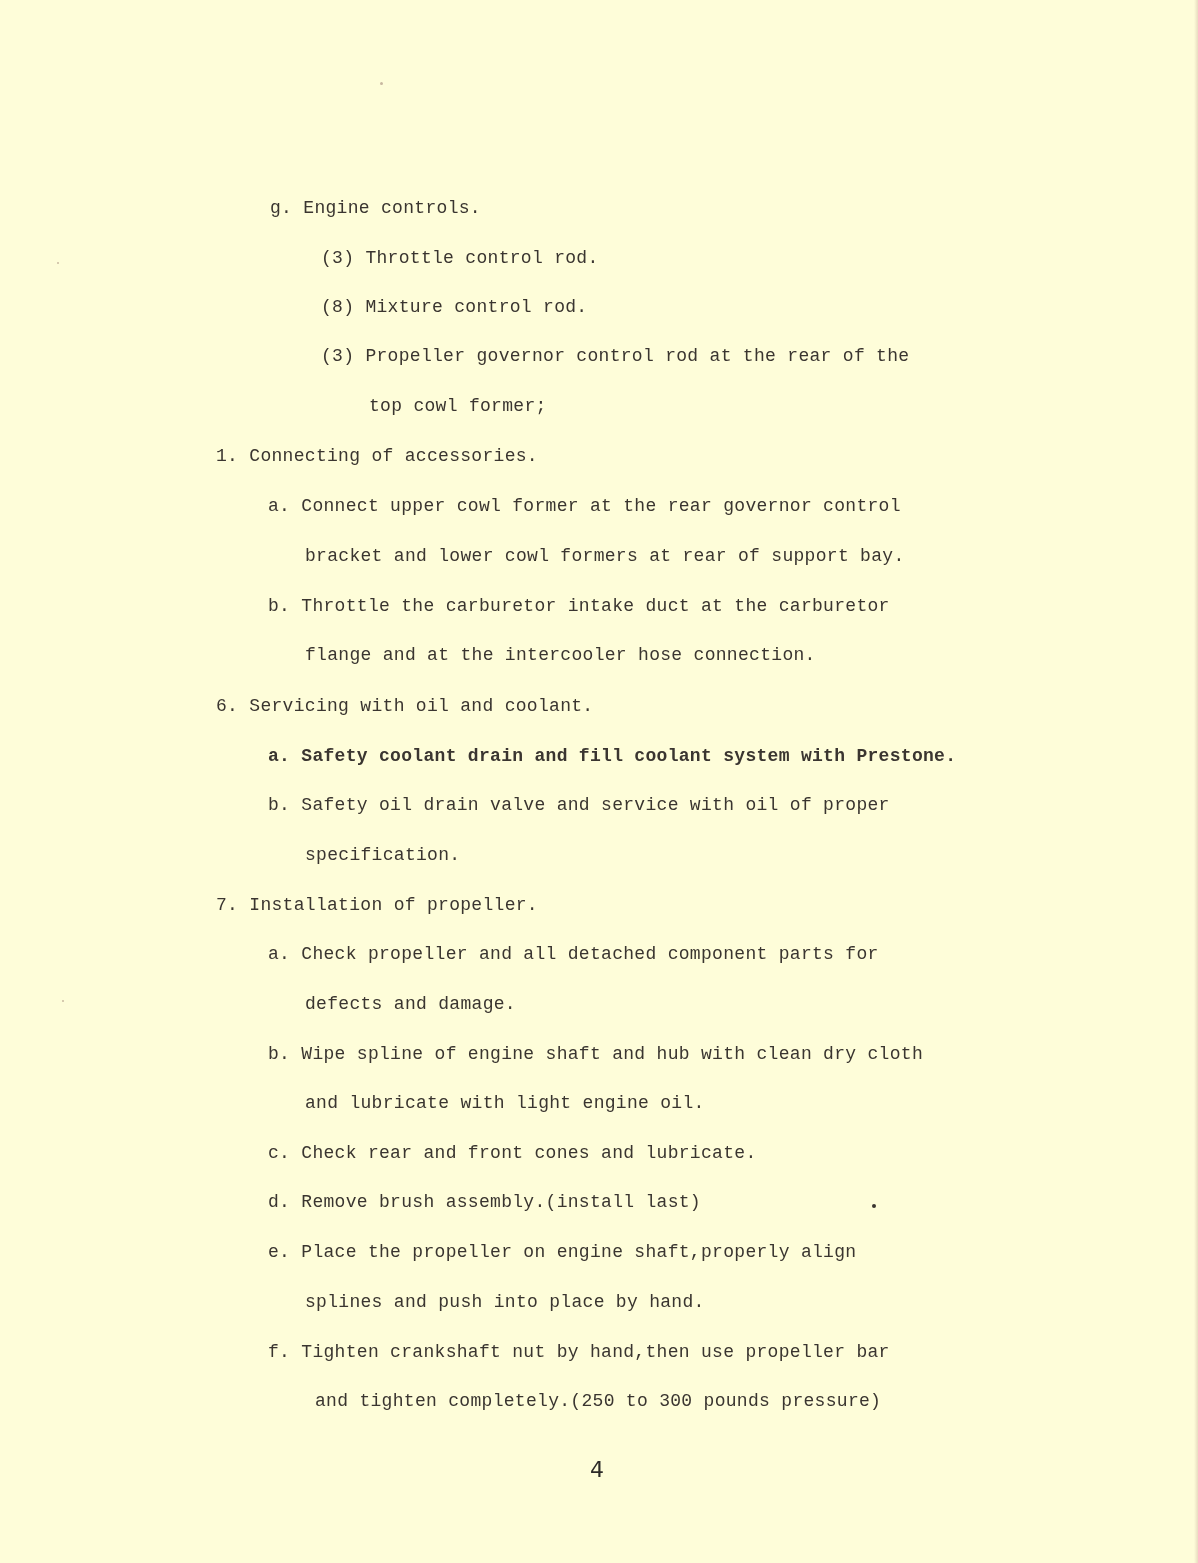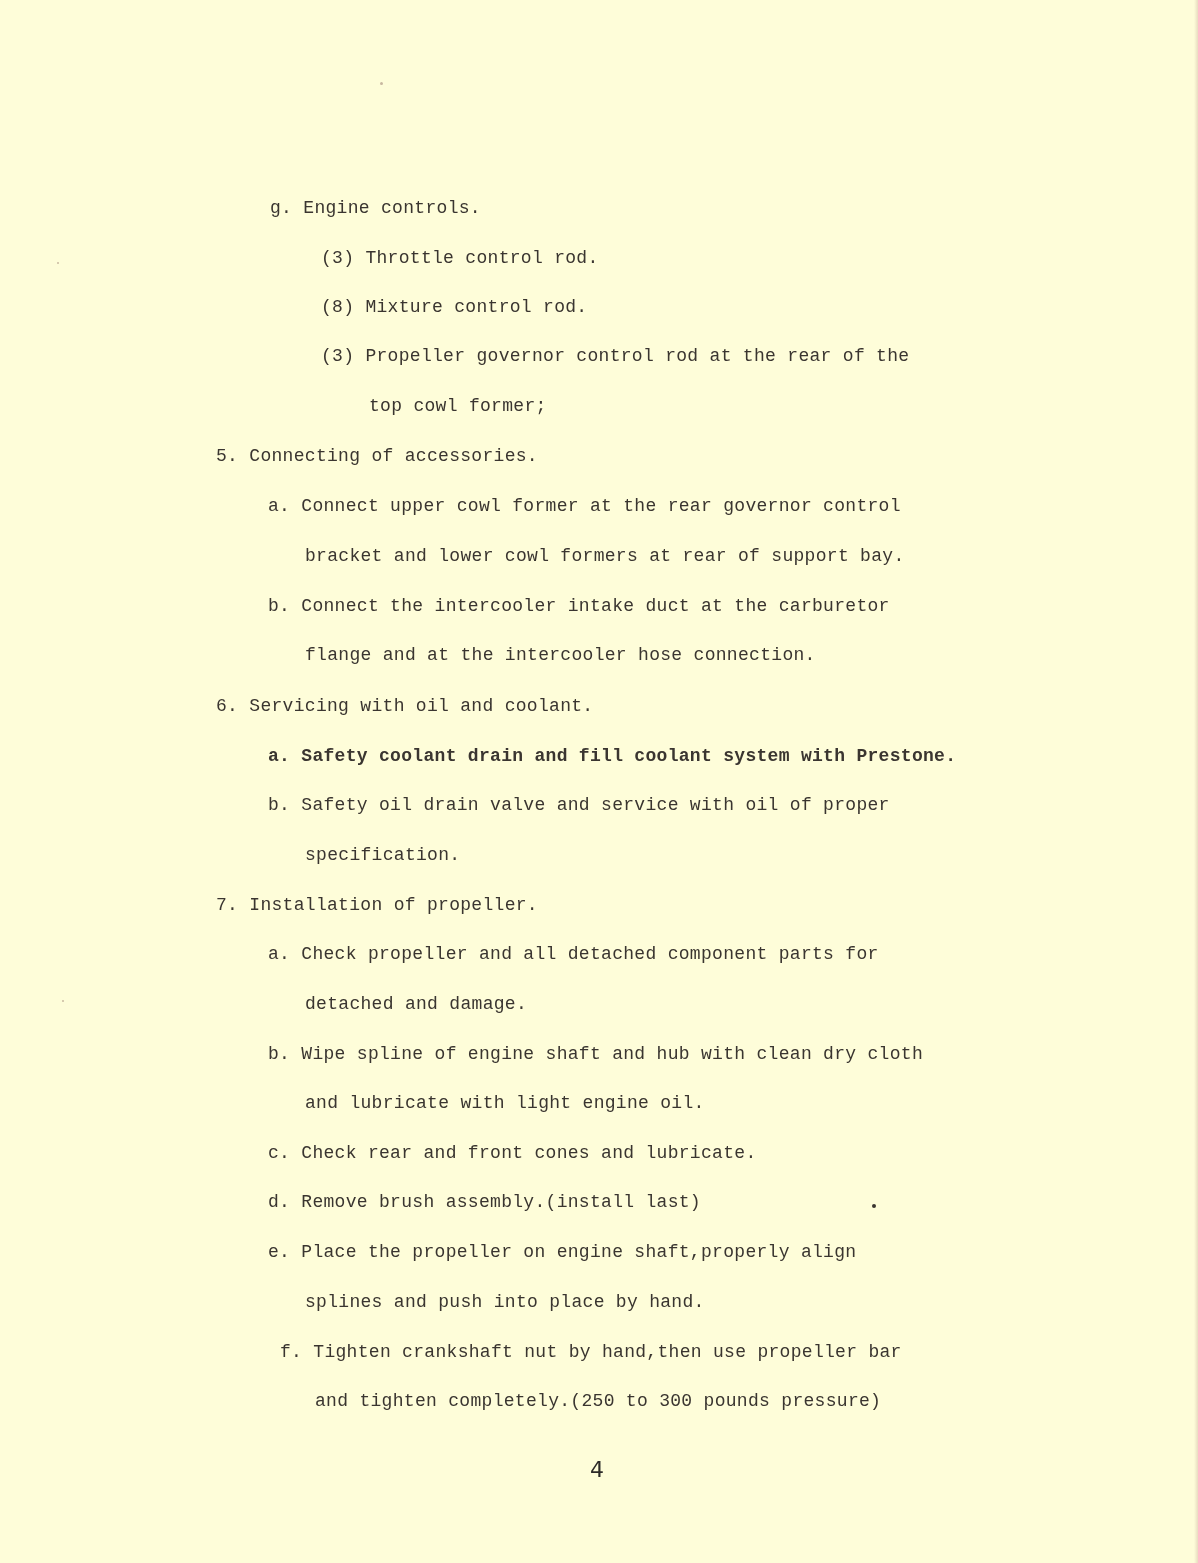--- a/index.html
+++ b/index.html
@@ -27,39 +27,39 @@
 <body>
 
 <div class="page-edge"></div>
 
 <div id="doc">
   <div class="line" style="left: 270px; top: 196px;">g. Engine controls.</div>
   <div class="line" style="left: 321px; top: 246px;">(3) Throttle control rod.</div>
   <div class="line" style="left: 321px; top: 295px;">(8) Mixture control rod.</div>
   <div class="line" style="left: 321px; top: 344px;">(3) Propeller governor control rod at the rear of the</div>
   <div class="line" style="left: 369px; top: 394px;">top cowl former;</div>
-  <div class="line" style="left: 216px; top: 444px;">5. Connecting of accessories.</div>
+  <div class="line" style="left: 216px; top: 444px;">1. Connecting of accessories.</div>
   <div class="line" style="left: 268px; top: 494px;">a. Connect upper cowl former at the rear governor control</div>
   <div class="line" style="left: 305px; top: 544px;">bracket and lower cowl formers at rear of support bay.</div>
-  <div class="line" style="left: 268px; top: 594px;">b. Connect the intercooler intake duct at the carburetor</div>
+  <div class="line" style="left: 268px; top: 594px;">b. Throttle the carburetor intake duct at the carburetor</div>
   <div class="line" style="left: 305px; top: 643px;">flange and at the intercooler hose connection.</div>
   <div class="line" style="left: 216px; top: 694px;">6. Servicing with oil and coolant.</div>
   <div class="line" style="left: 268px; top: 744px; font-weight: bold;">a. Safety coolant drain and fill coolant system with Prestone.</div>
   <div class="line" style="left: 268px; top: 793px;">b. Safety oil drain valve and service with oil of proper</div>
   <div class="line" style="left: 305px; top: 843px;">specification.</div>
   <div class="line" style="left: 216px; top: 893px;">7. Installation of propeller.</div>
   <div class="line" style="left: 268px; top: 942px;">a. Check propeller and all detached component parts for</div>
-  <div class="line" style="left: 305px; top: 992px;">detached and damage.</div>
+  <div class="line" style="left: 305px; top: 992px;">defects and damage.</div>
   <div class="line" style="left: 268px; top: 1042px;">b. Wipe spline of engine shaft and hub with clean dry cloth</div>
   <div class="line" style="left: 305px; top: 1091px;">and lubricate with light engine oil.</div>
   <div class="line" style="left: 268px; top: 1141px;">c. Check rear and front cones and lubricate.</div>
   <div class="line" style="left: 268px; top: 1190px;">d. Remove brush assembly.(install last)</div>
   <div class="line" style="left: 268px; top: 1240px;">e. Place the propeller on engine shaft,properly align</div>
   <div class="line" style="left: 305px; top: 1290px;">splines and push into place by hand.</div>
-  <div class="line" style="left: 268px; top: 1340px; margin-left: 12px;">f. Tighten crankshaft nut by hand,then use propeller bar</div>
+  <div class="line" style="left: 268px; top: 1340px;">f. Tighten crankshaft nut by hand,then use propeller bar</div>
   <div class="line" style="left: 315px; top: 1389px;">and tighten completely.(250 to 300 pounds pressure)</div>
 </div>
 
 <div class="pagenum">4</div>
 
 <div class="speck" style="left:380px;top:82px;"></div>
 <div class="speck" style="left:872px;top:1204px;width:4px;height:4px;background:#3a3530;"></div>
 <div class="speck" style="left:57px;top:262px;width:2px;height:2px;"></div>
 <div class="speck" style="left:62px;top:1000px;width:2px;height:2px;"></div>
 

